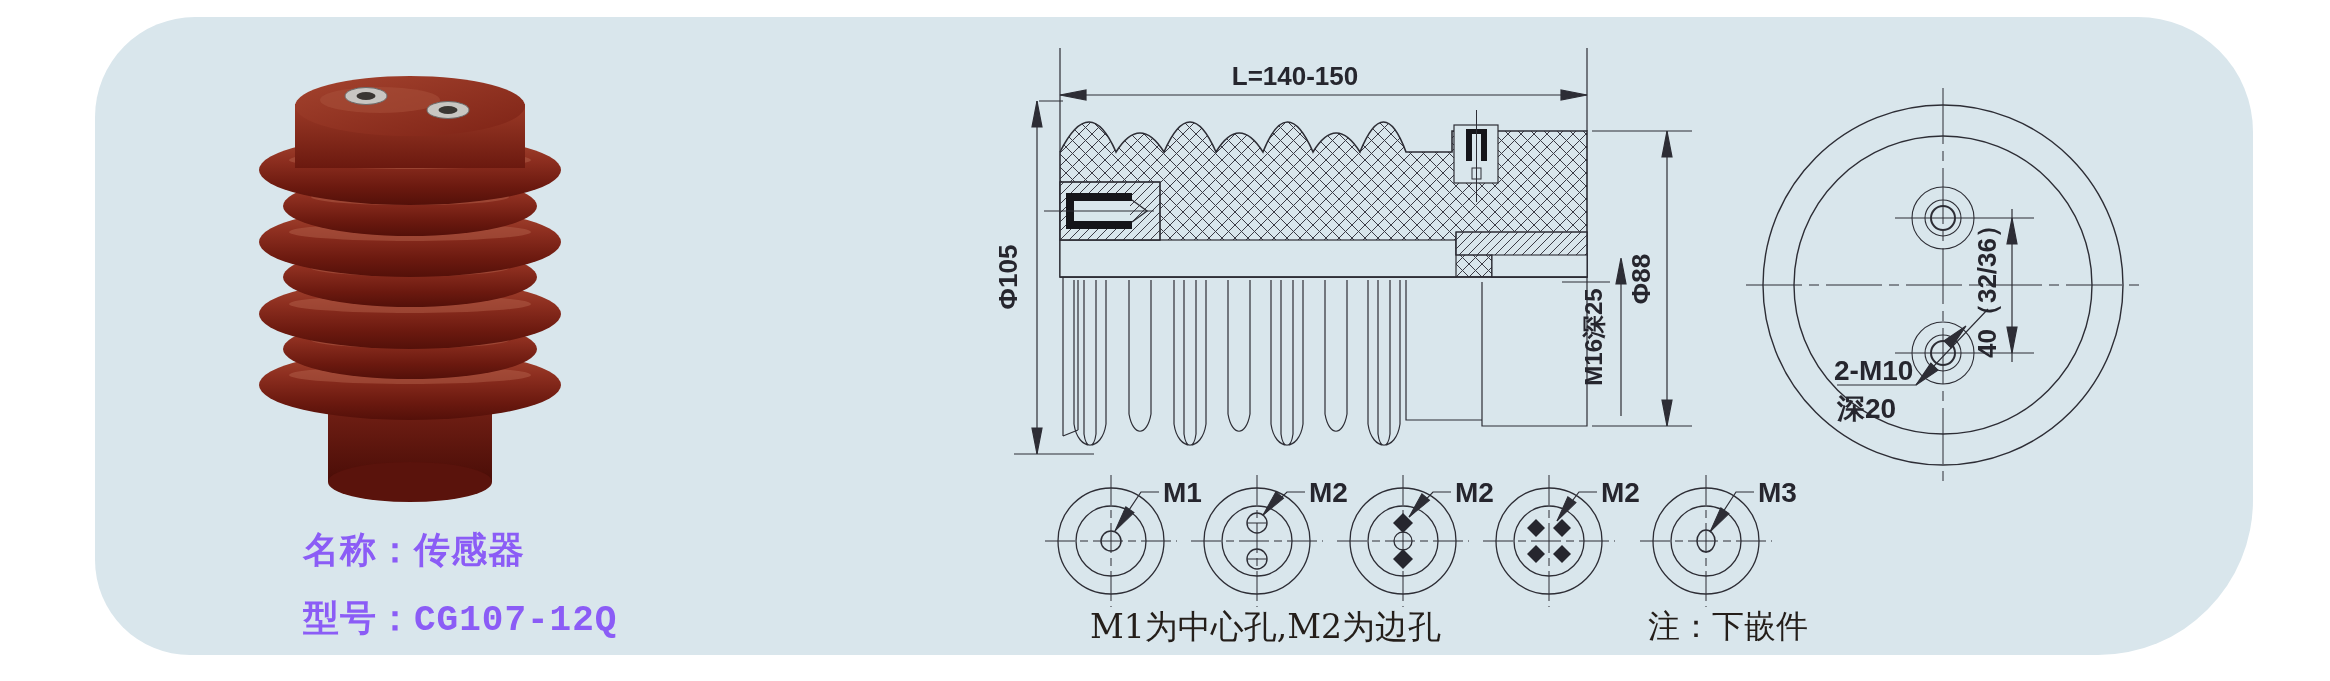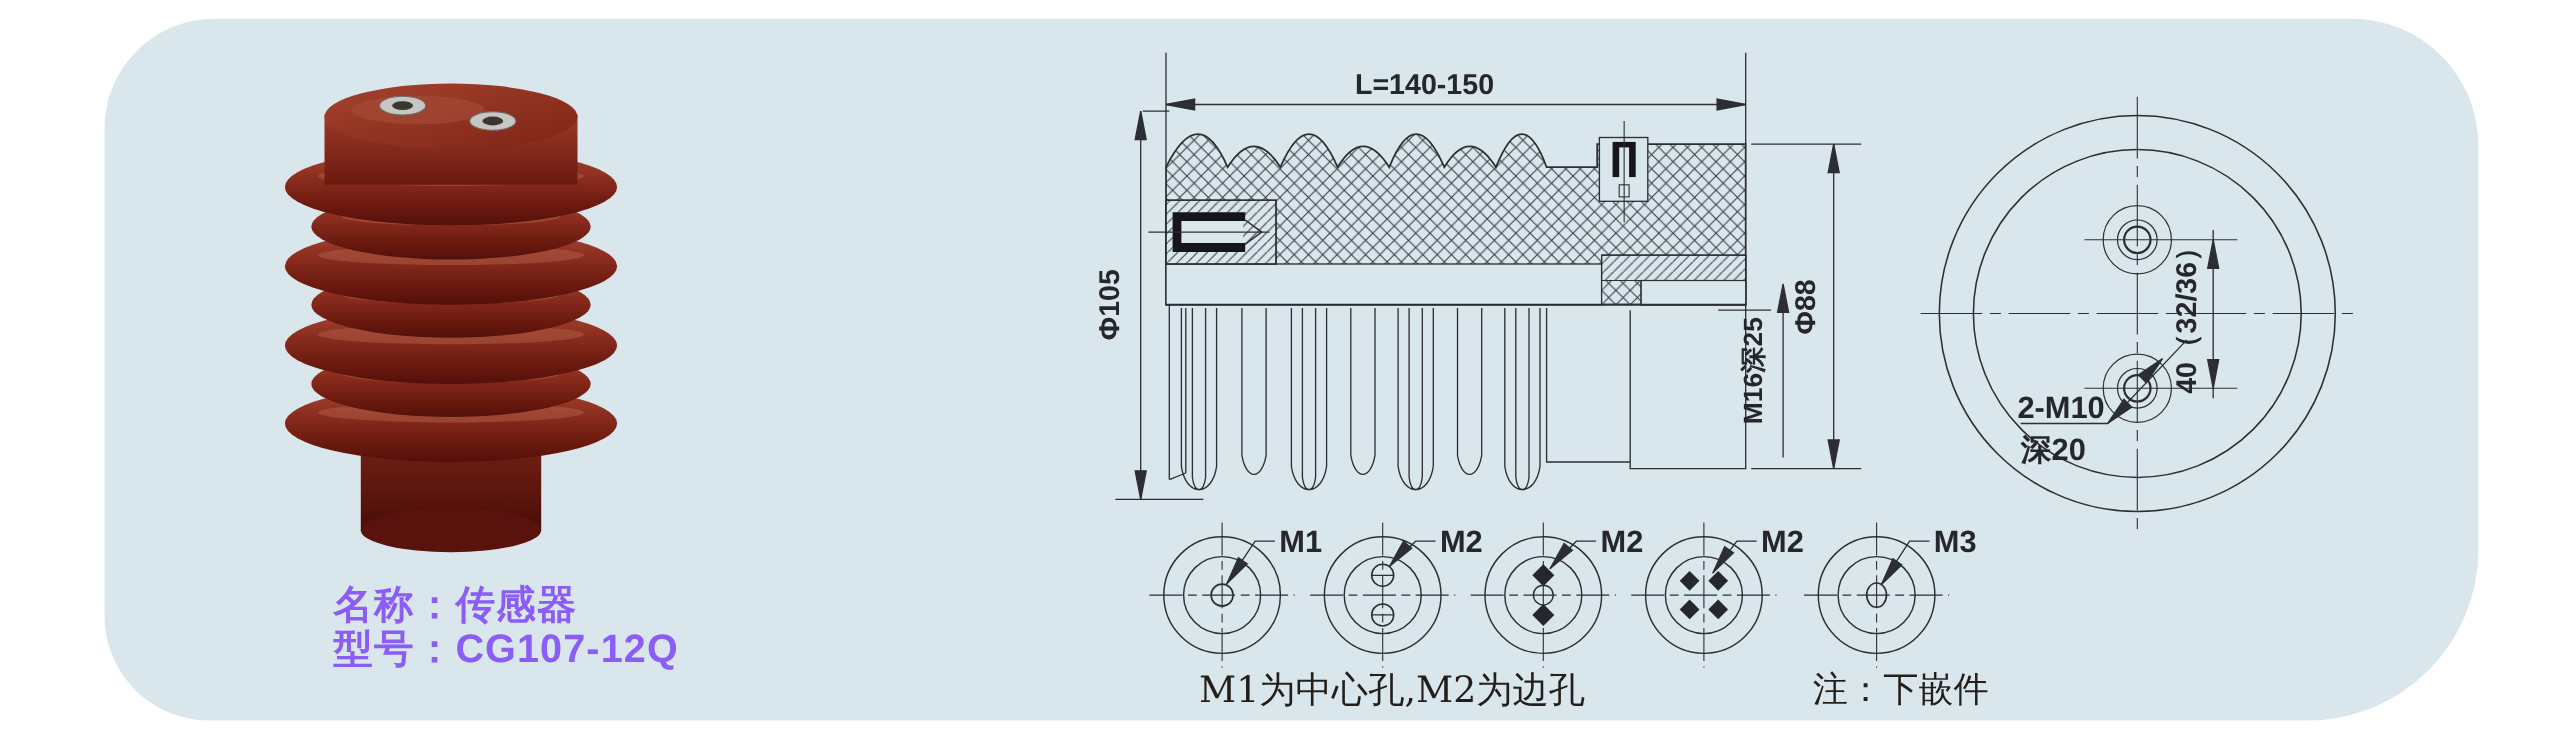--- a/index.html
+++ b/index.html
@@ -16,21 +16,21 @@
     background:#d9e6ec;
     border-radius:100px 115px 155px 95px;
   }
   .photo-wrap { position:absolute; left:248px; top:58px; width:324px; height:452px; }
   .info-line {
     position:absolute; left:303px;
     font-weight:bold; font-size:36px; letter-spacing:1px;
     color:#8b5cf6; white-space:nowrap;
   }
   .info-name  { top:526px; }
-  .info-model { top:566px; }
+  .info-model { top:594px;font-family:Liberation Mono, monospace; }
   .drawing-wrap { position:absolute; left:660px; top:24px; width:1620px; height:655px; }
   svg text { user-select:none; }
   .dim-text   { font-family:"Liberation Sans",sans-serif; font-weight:bold; font-size:26px; fill:#26262e; }
   .dim-text-s { font-family:"Liberation Sans",sans-serif; font-weight:bold; font-size:24px; fill:#26262e; }
   .label-text { font-family:"Liberation Sans",sans-serif; font-weight:bold; font-size:28px; fill:#26262e; }
   .caption-text { font-family:"DejaVu Serif",serif; font-size:33px; fill:#241e1a; }
   .note-text    { font-family:"DejaVu Serif",serif; font-size:32px; fill:#241e1a; }
 </style>
 </head>
 <body>

